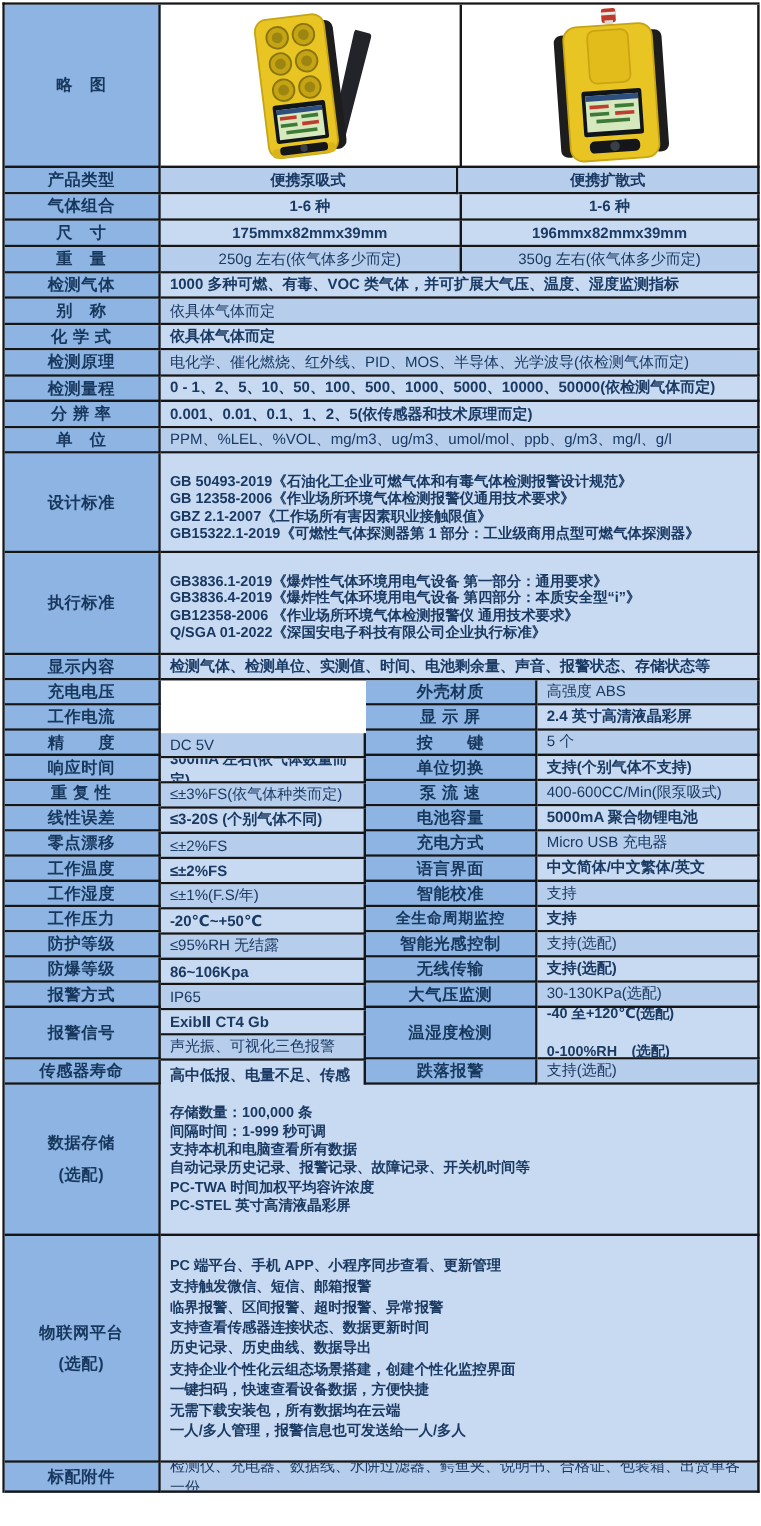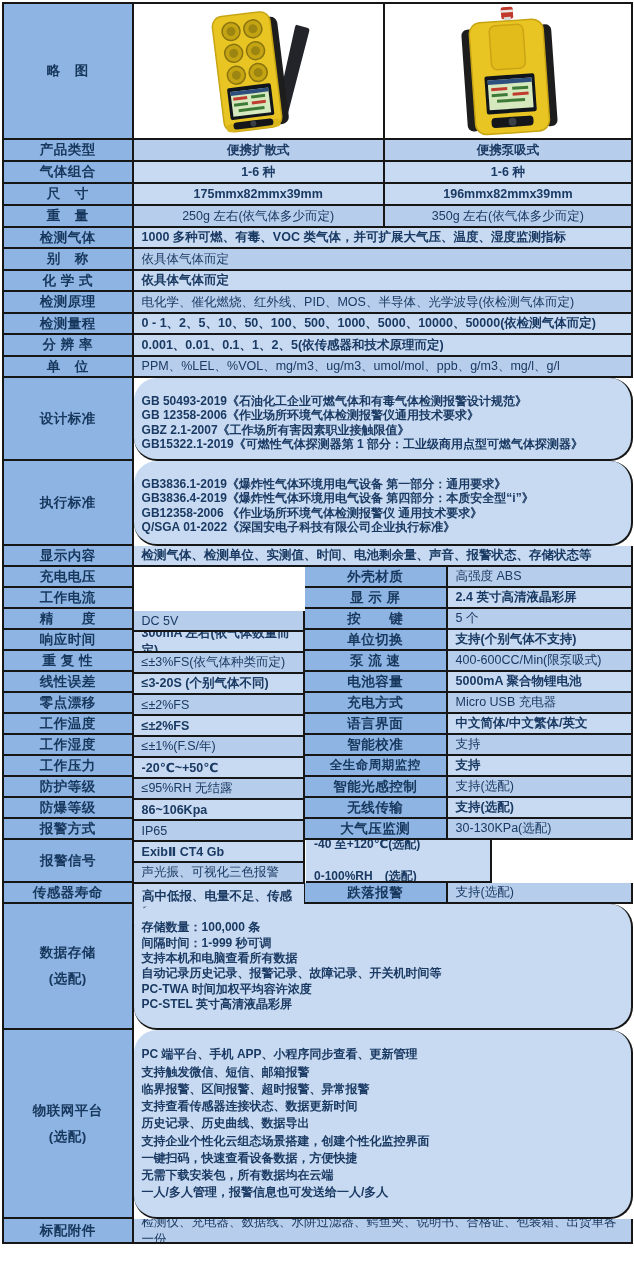--- a/index.html
+++ b/index.html
@@ -65,21 +65,20 @@
   }
   .ctr { justify-content: center; padding: 0 2px; text-align: center; }
   .sa { background: #c7daf1; font-weight: bold; }
   .sb { background: #b6cdeb; }
   .imgcell { background: #ffffff; justify-content: center; }
   .col {
     flex-direction: column;
     align-items: flex-start;
     justify-content: space-around;
     padding: 16px 8px;
-    border-radius: 23px;
   }
   .col div { font-size: 12px; line-height: 1.2; white-space: nowrap; }
   .wrap { white-space: normal; line-height: 1.35; }
   .vlines { flex-direction: column; align-items: flex-start; justify-content: center; gap: 15px; }
   .vlines div { font-size: 12px; }
 </style>
 </head>
 <body>
 
 <div class="sheet">
@@ -156,22 +155,22 @@
 
           <rect x="90" y="112" width="42" height="10" rx="4" fill="#14161a"></rect>
           <circle cx="111" cy="117" r="4" fill="#3a3e46"></circle>
         </g>
       </svg>
     </div>
   </div>
 
   <div class="row h22">
     <div class="cell w-lbl h22 lbl">产品类型</div>
+    <div class="cell w-b h22 val ctr sb" style="font-weight:bold">便携泵吸式</div>
     <div class="cell w-a h22 val ctr sb" style="font-weight:bold">便携扩散式</div>
-    <div class="cell w-b h22 val ctr sb" style="font-weight:bold">便携泵吸式</div>
   </div>
   <div class="row h22">
     <div class="cell w-lbl h22 lbl">气体组合</div>
     <div class="cell w-a h22 val ctr sa">1-6 种</div>
     <div class="cell w-b h22 val ctr sa">1-6 种</div>
   </div>
   <div class="row h22">
     <div class="cell w-lbl h22 lbl">尺　寸</div>
     <div class="cell w-a h22 val ctr sa">175mmx82mmx39mm</div>
     <div class="cell w-b h22 val ctr sa">196mmx82mmx39mm</div>
@@ -311,20 +310,21 @@
   <div class="row h21">
     <div class="cell w-lbl h21 lbl">报警方式</div>
     <div class="cell w-v1 h21 val sb">声光振、可视化三色报警</div>
     <div class="cell w-l2 h21 lbl">大气压监测</div>
     <div class="cell w-v2 h21 val sb">30-130KPa(选配)</div>
   </div>
 
   <div class="row h43">
     <div class="cell w-lbl h43 lbl">报警信号</div>
     <div class="cell w-v1 h43 val wrap sa">高中低报、电量不足、传感器故障、泵故障</div>
+    <div class="cell w-l2 h43 lbl">温湿度检测</div>
     <div class="cell w-v2 h43 val vlines sa">
       <div>-40 至+120℃(选配)</div>
       <div>0-100%RH　(选配)</div>
     </div>
   </div>
 
   <div class="row h21">
     <div class="cell w-lbl h21 lbl">传感器寿命</div>
     <div class="cell w-v1 h21 val sb">3~5 年(依原理而定)</div>
     <div class="cell w-l2 h21 lbl">跌落报警</div>

